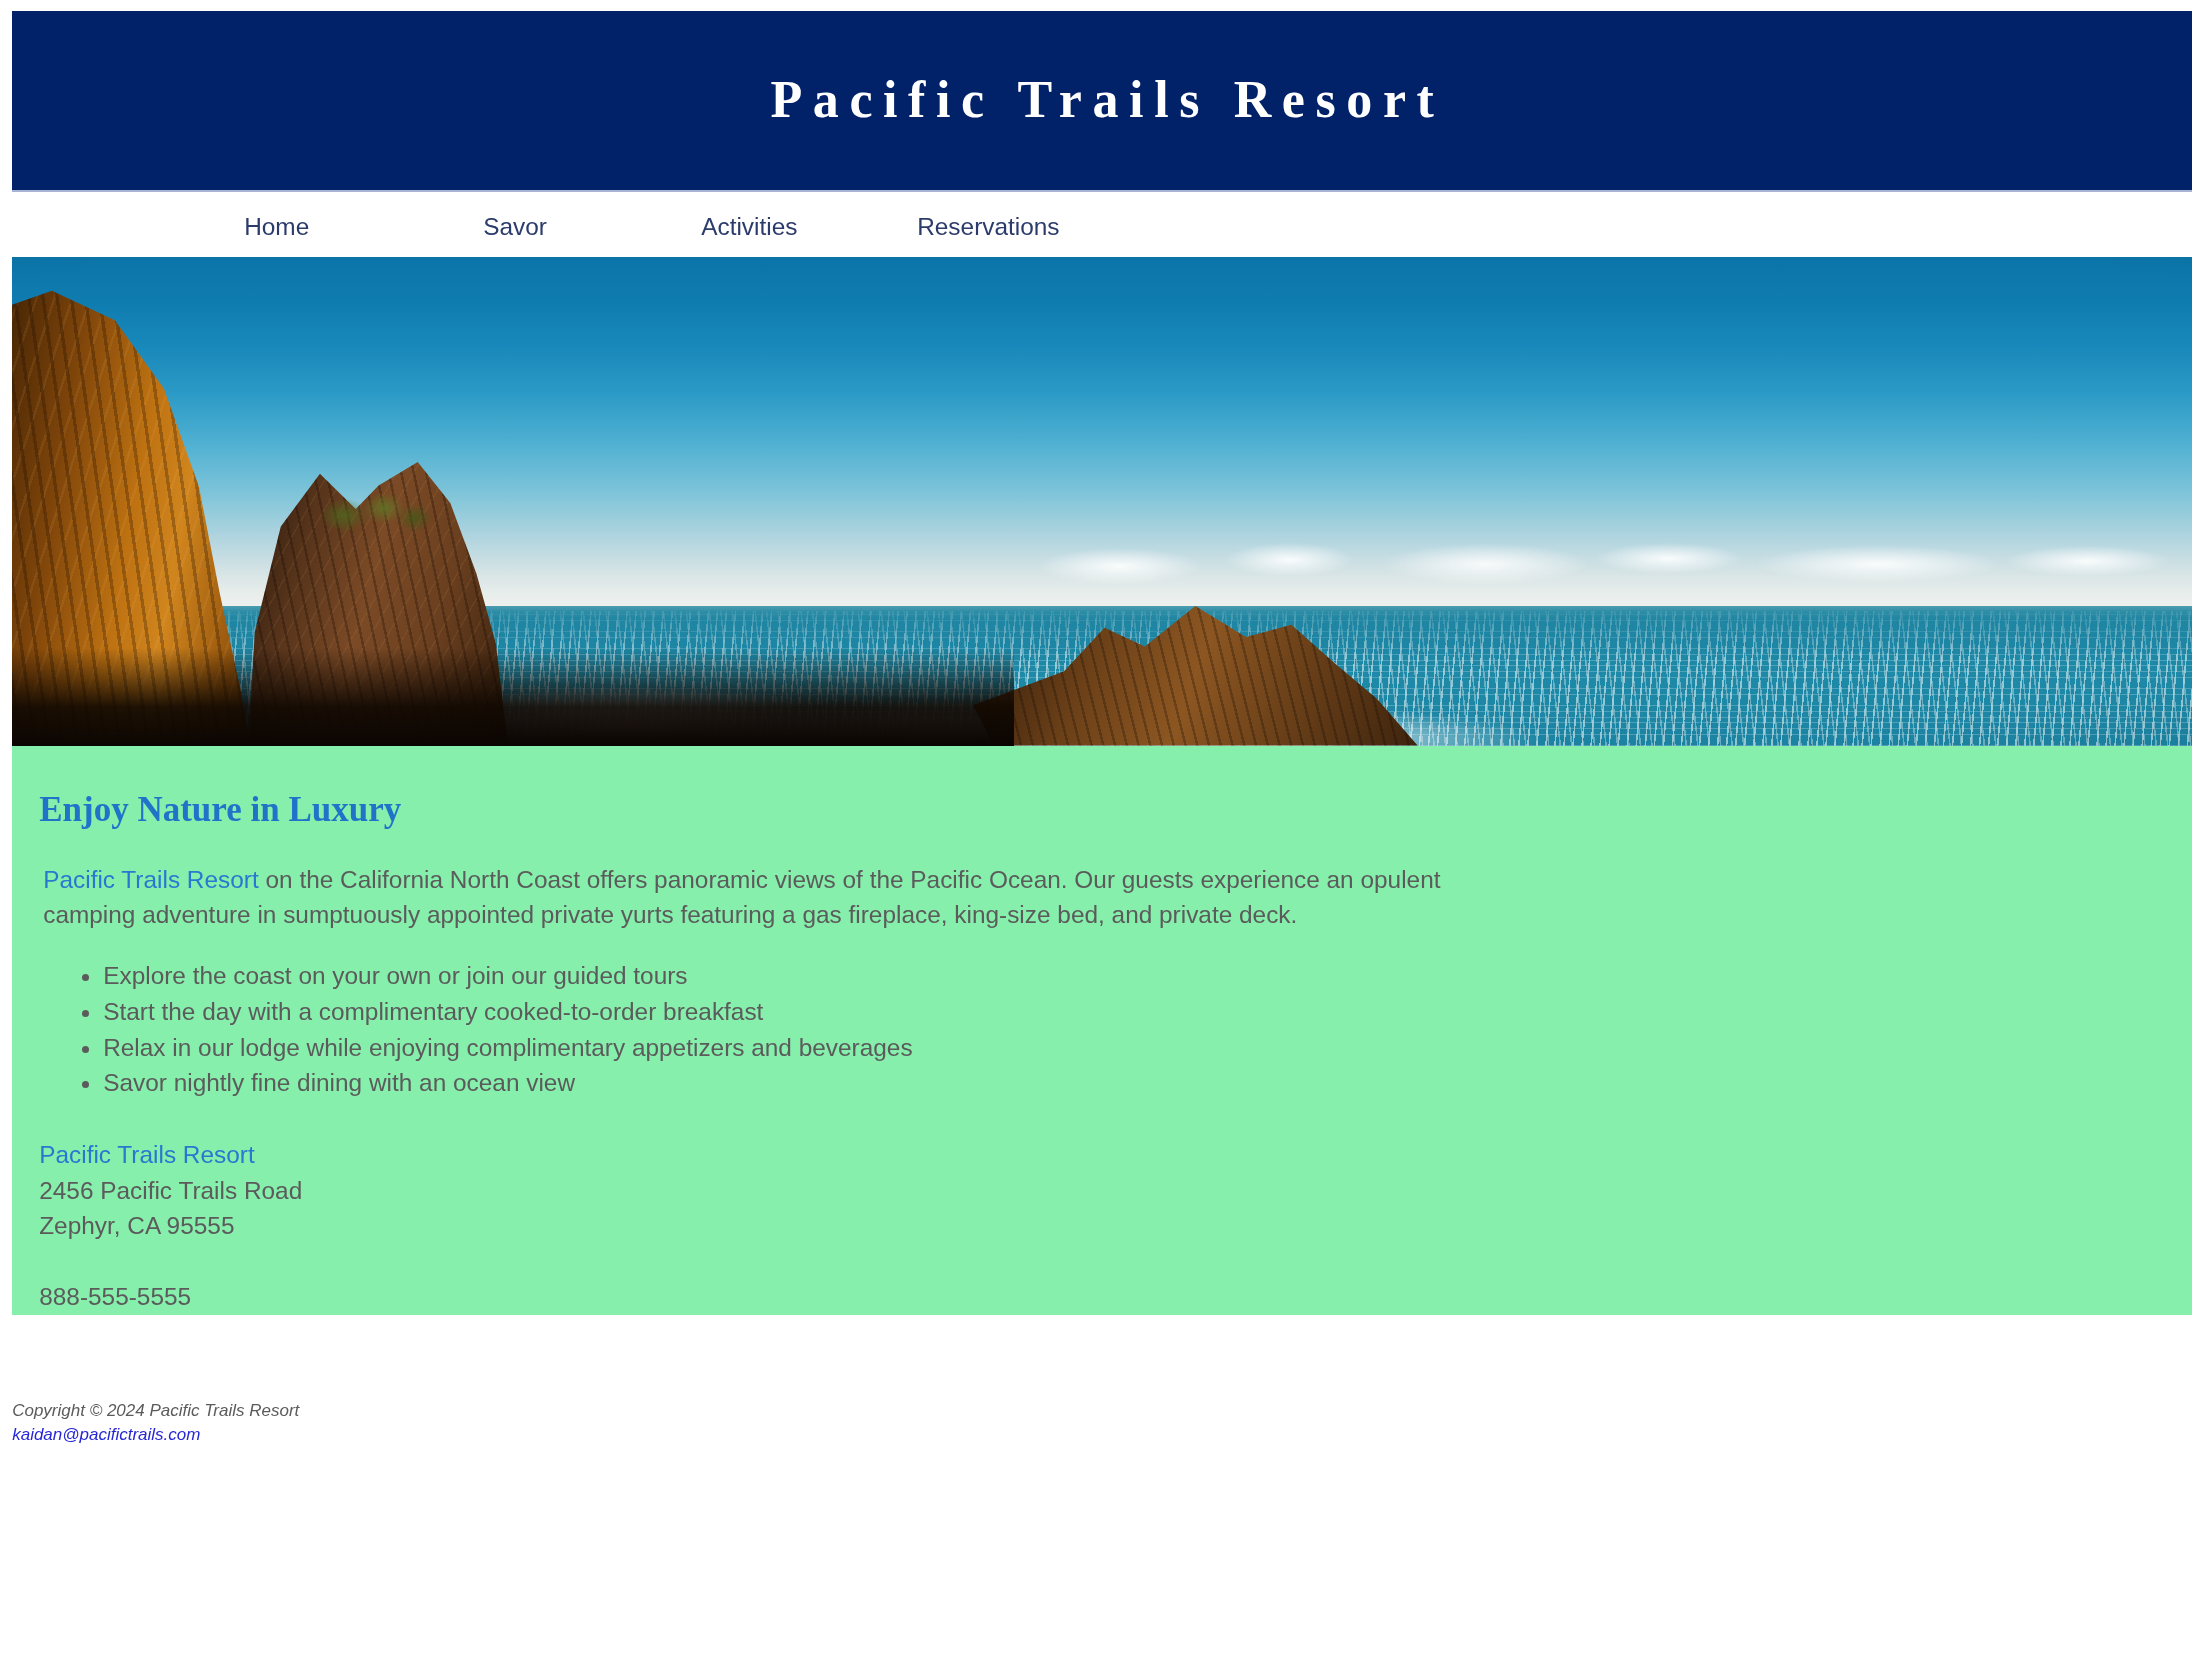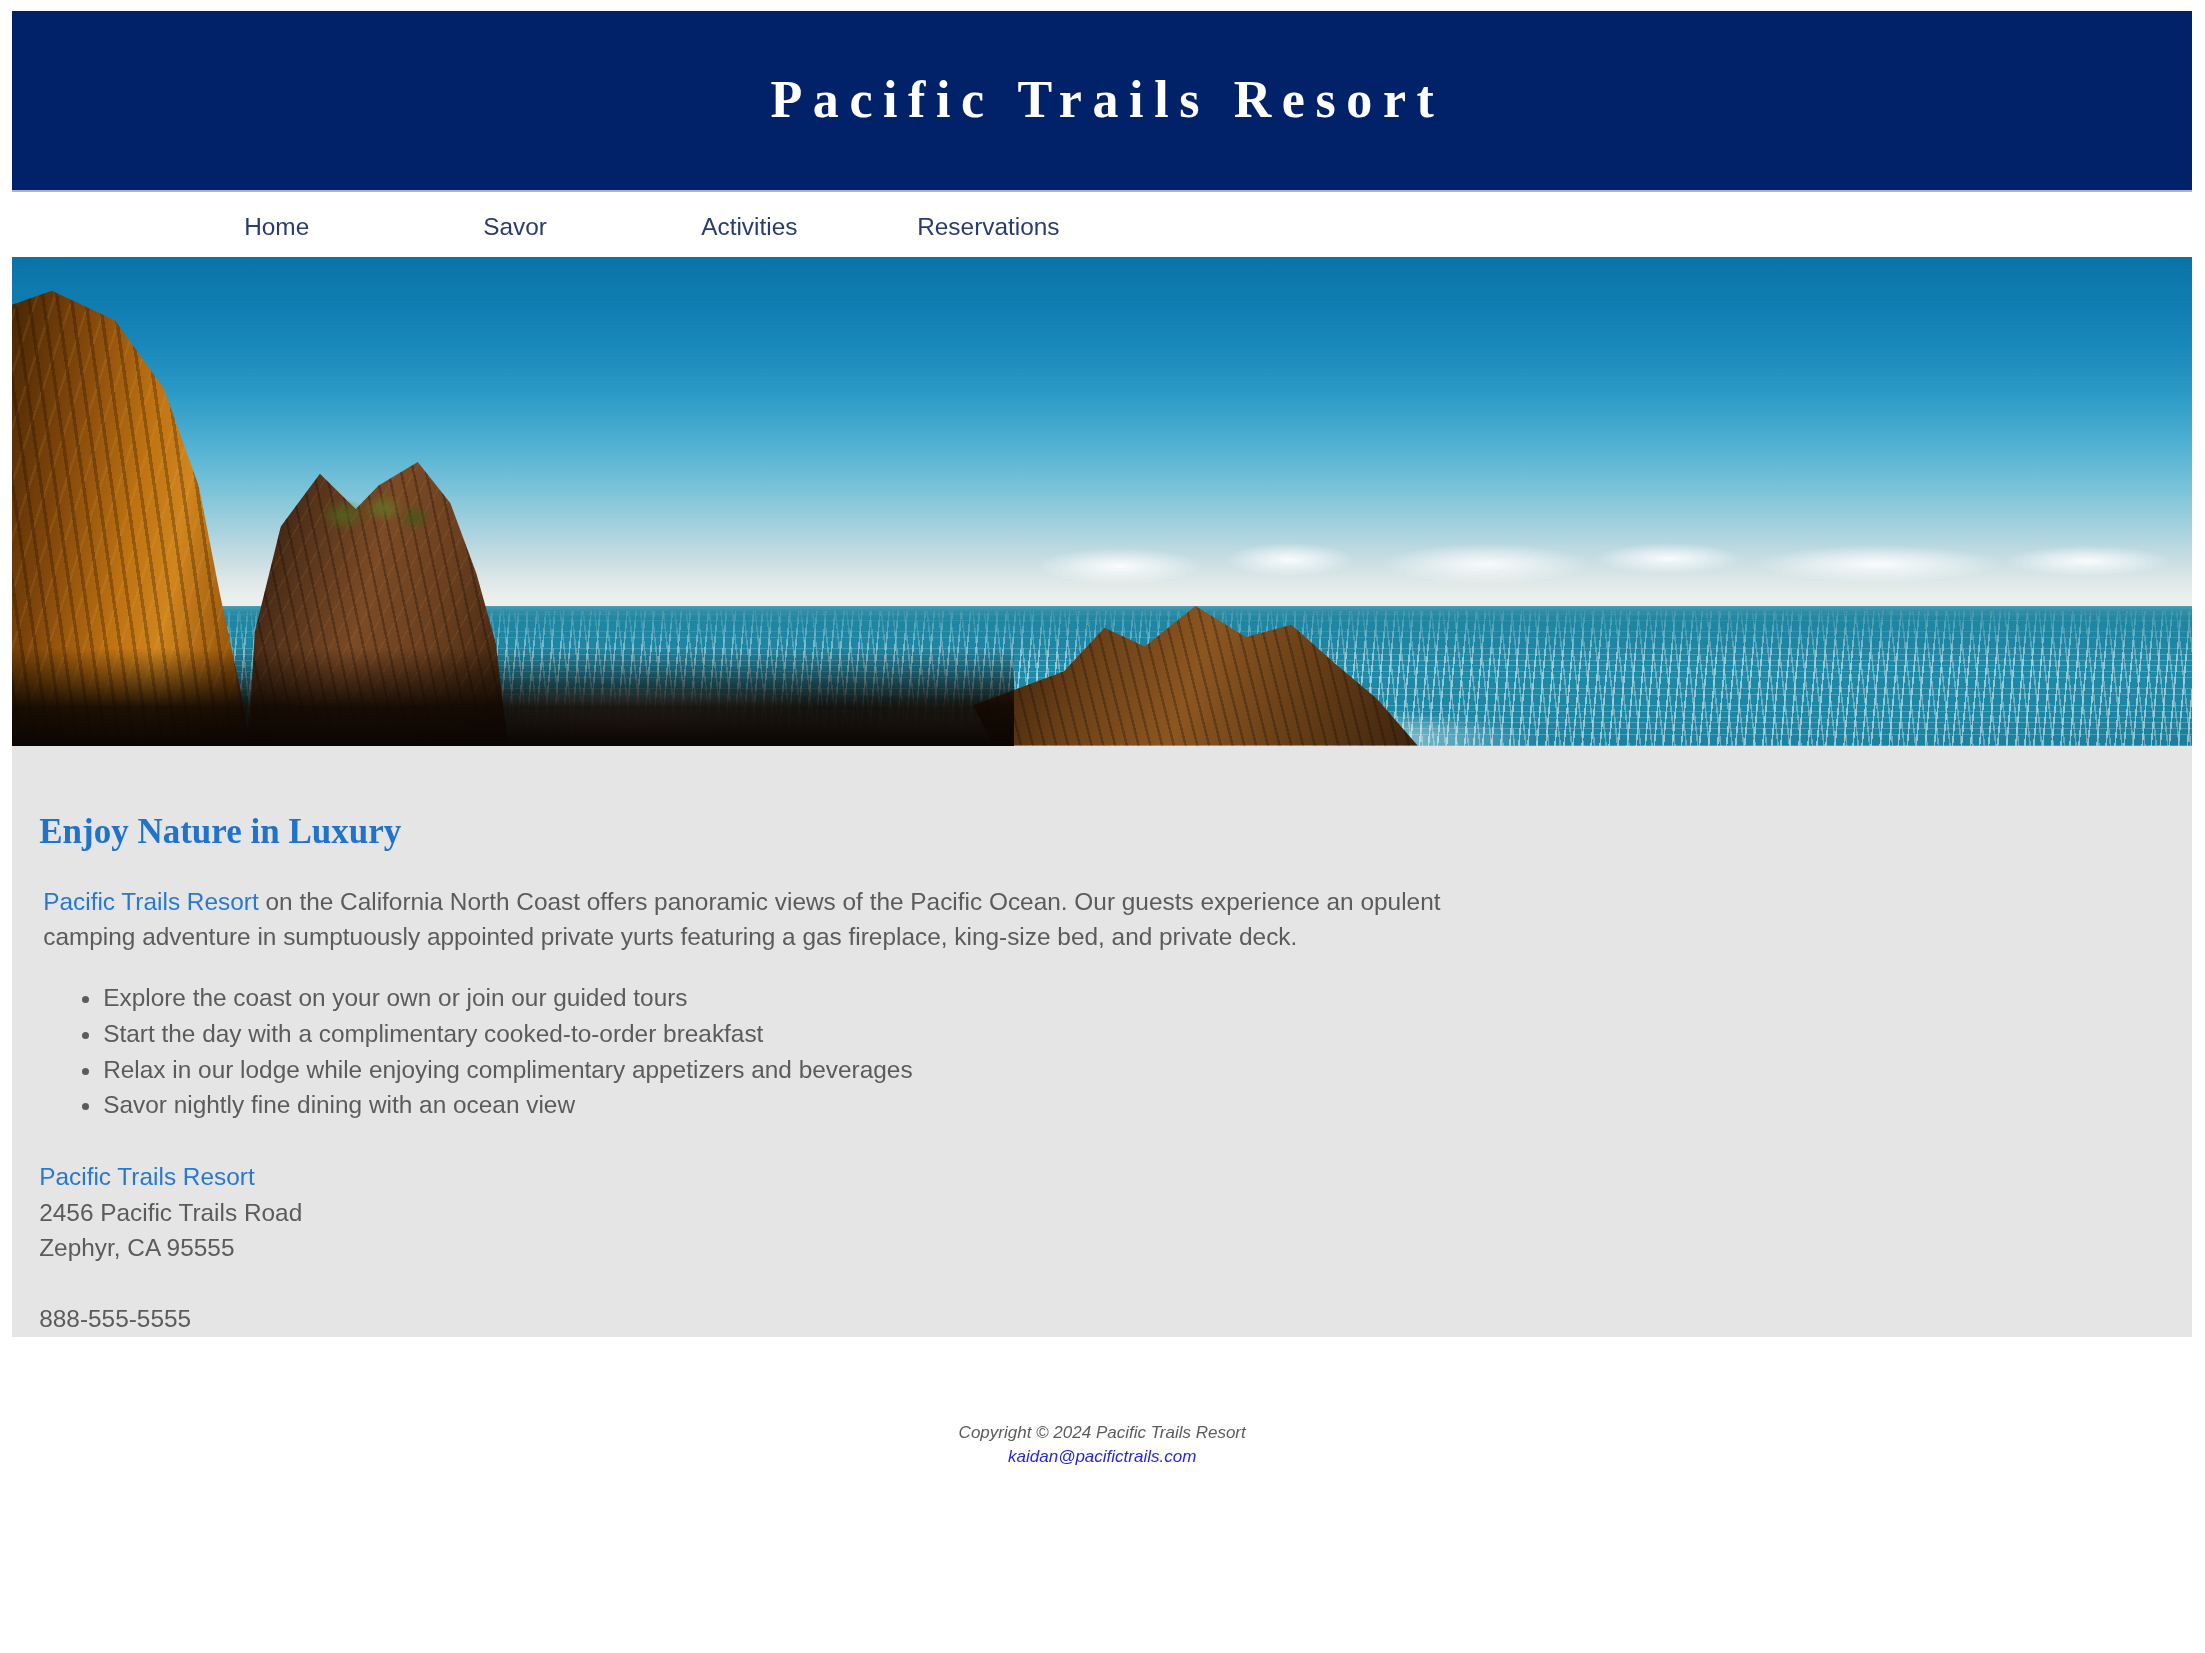--- a/index.html
+++ b/index.html
@@ -263,22 +263,22 @@
   }
   .hero-vignette {
     position: absolute;
     inset: 0;
     pointer-events: none;
     background: radial-gradient(ellipse 110% 120% at 50% 45%, rgba(0,0,0,0) 55%, rgba(0,0,0,.16) 100%);
   }
 
   
   .main-content {
-    padding: 67px 0 0 27px;
-    background: #e5e5e5;
+    padding: 45px 0 0 27px;
+    background: #86efac;
   }
   .section-heading {
     font-family: "Liberation Serif", "DejaVu Serif", serif;
     font-size: 35px;
     font-weight: 700;
     color: #1f73c8;
     margin: 0 0 34px 0;
     line-height: 1.1;
   }
   .intro-paragraph {
@@ -315,21 +315,21 @@
   }
   .contact-name {
     color: #2779d0;
     display: block;
   }
   .contact-phone { display: block; margin-top: 1.46em; }
 
   
   .site-footer {
     margin-top: 84px;
-    text-align: center;
+    text-align: left;
     font-family: "Liberation Sans", sans-serif;
     font-style: italic;
     font-size: 17px;
     line-height: 1.42;
     color: #5b5b5b;
     padding-bottom: 19.5px;
   }
   .footer-email {
     color: #2727d6;
     font-style: italic;

